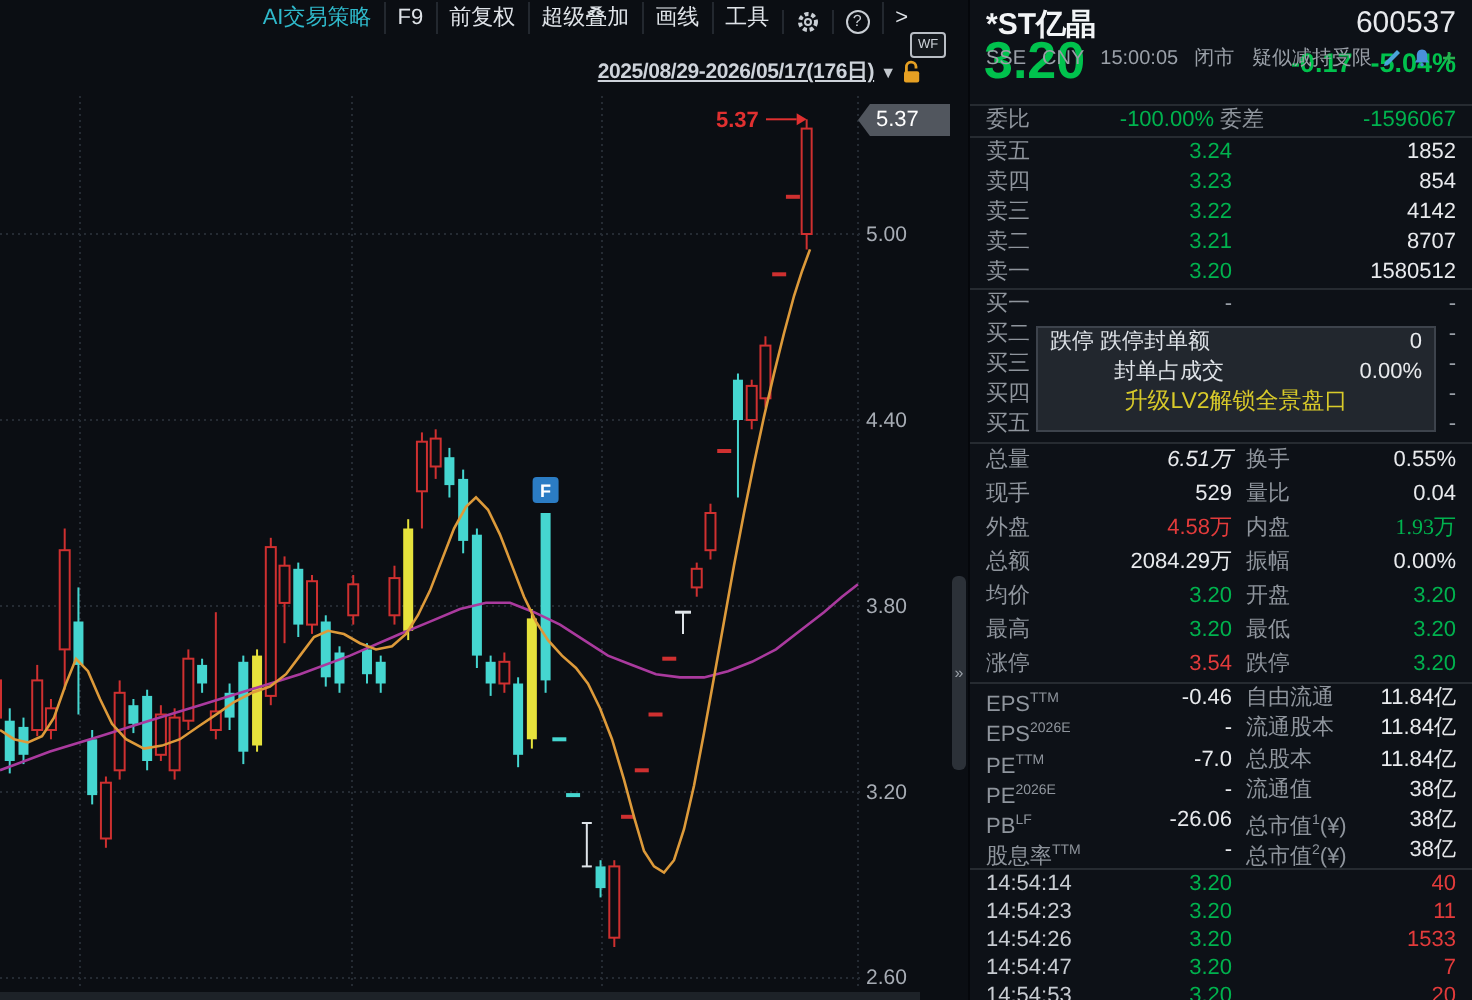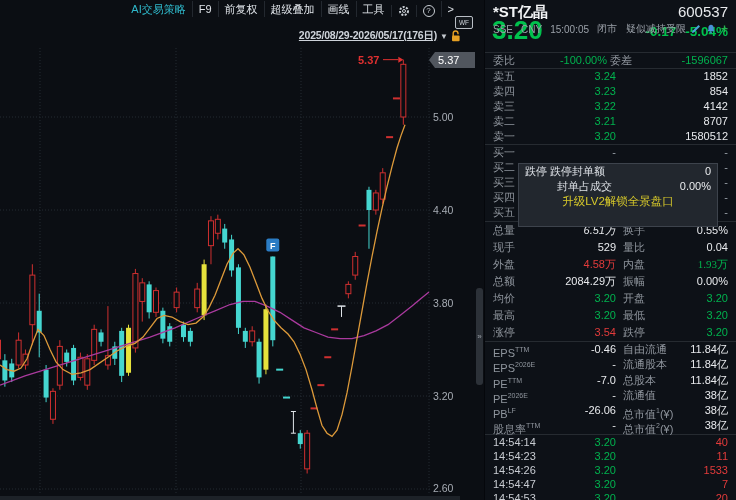--- a/index.html
+++ b/index.html
@@ -52,21 +52,21 @@
   .prow .lab{position:absolute;left:8px;color:#8f959d;}
   .prow .lab2{position:absolute;left:138px;color:#8f959d;}
   .prow .v1{position:absolute;right:120px;}
   .prow .v2{position:absolute;right:8px;}
   .srow{height:17px;line-height:17px;}
   .frow{height:15.3px;line-height:15.3px;}
   .trow{height:14px;line-height:14px;}
   .wb .v1{right:129px;} .wb .lab2{left:125px;}
   sup{font-size:7px;color:#8f959d;}
   .buys{position:relative;height:76px;}
-  .lv2box{position:absolute;left:33px;top:18px;width:200px;height:64px;z-index:6;
+  .lv2box{position:absolute;left:33px;top:18px;width:200px;height:53px;z-index:6;
           background:#22272e;border:1px solid #3d434c;box-sizing:border-box;}
   .lv2row{position:relative;height:15px;line-height:15px;}
   .lv2row .l{position:absolute;left:6px;color:#dfe3e8;}
   .lv2row .l.ind{left:38px;}
   .lv2row .r{position:absolute;right:6px;color:#e8eaed;}
   .lv2cta{height:16px;line-height:15px;text-align:center;color:#d8ca2a;font-size:11.5px;cursor:pointer;}
 </style>
 </head>
 <body>
 

